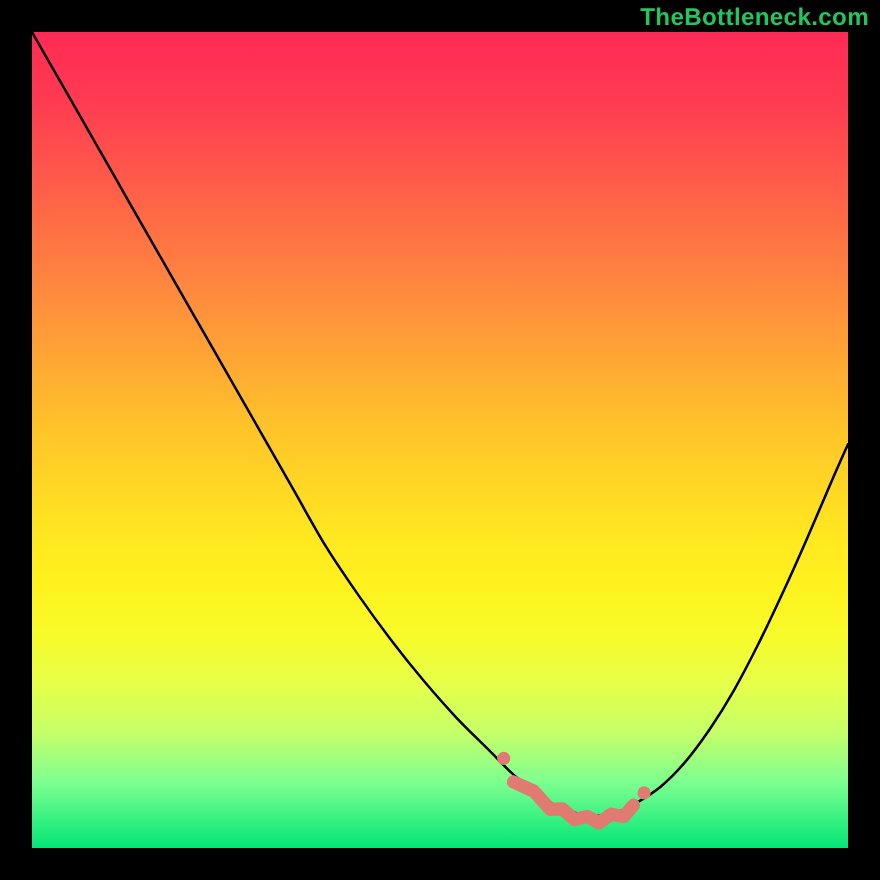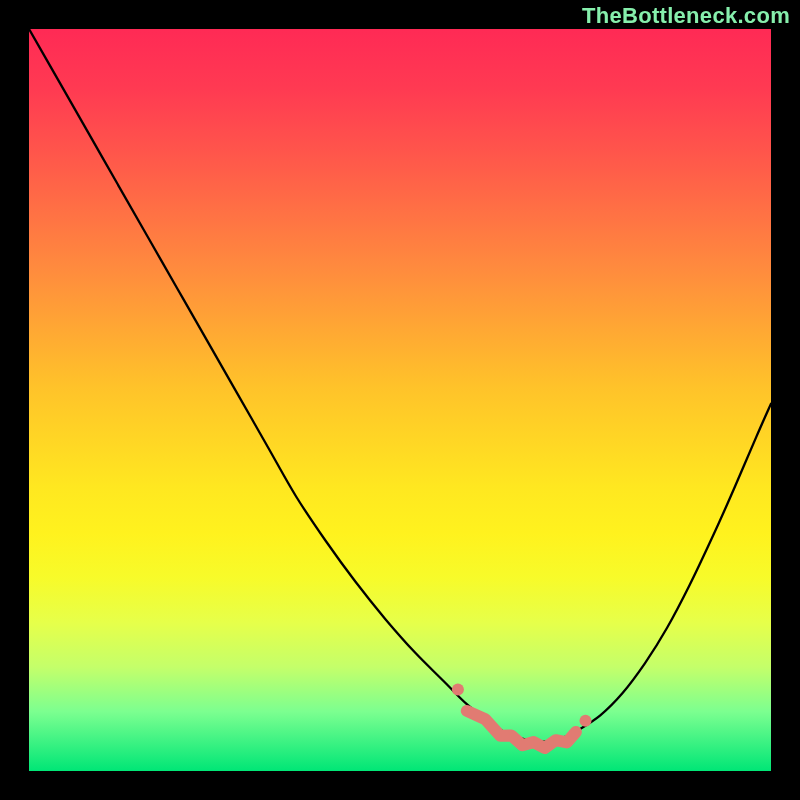--- a/index.html
+++ b/index.html
@@ -14,21 +14,21 @@
   .frame {
     position: relative;
     width: 800px;
     height: 800px;
     background: #000;
   }
   .watermark {
     position: absolute;
     top: 3px;
     right: 10px;
-    color: #86efac;
+    color: #22c55e;
     font-size: 22px;
     font-weight: 600;
     letter-spacing: 0.3px;
     z-index: 12;
     user-select: none;
   }
   .plot-wrap {
     position: absolute;
     left: 29px;
     top: 29px;

